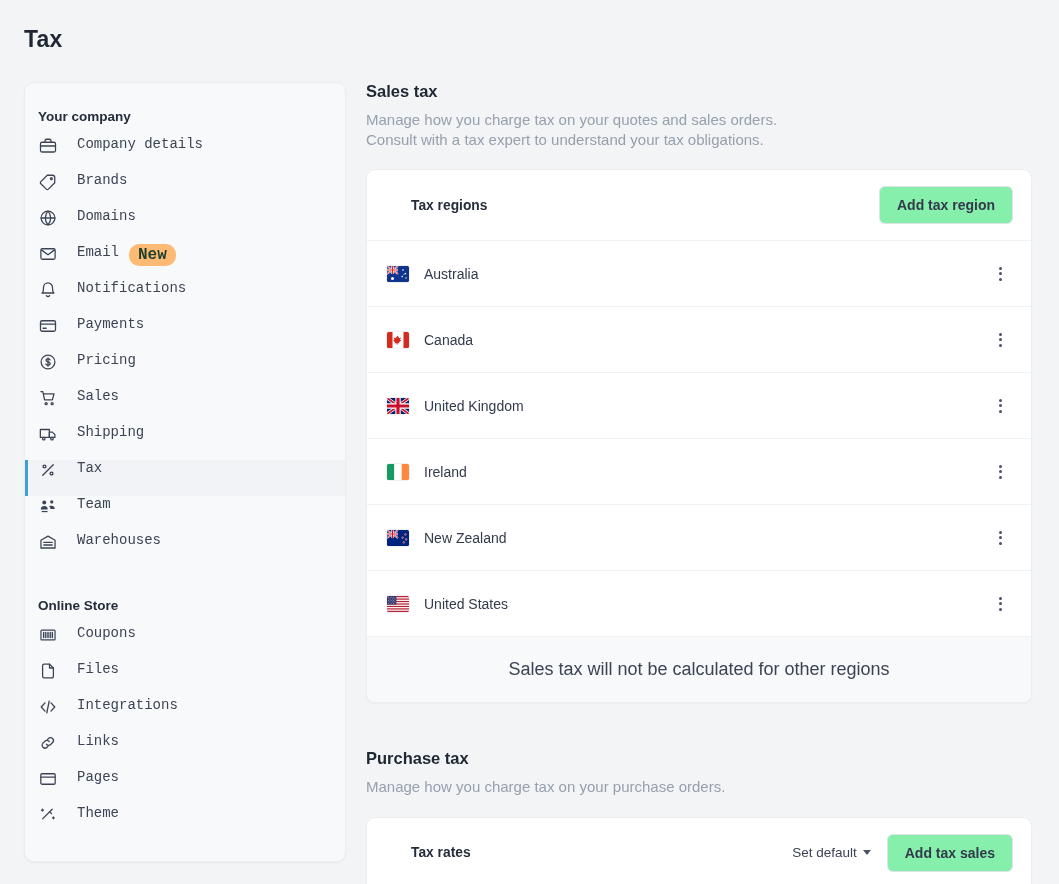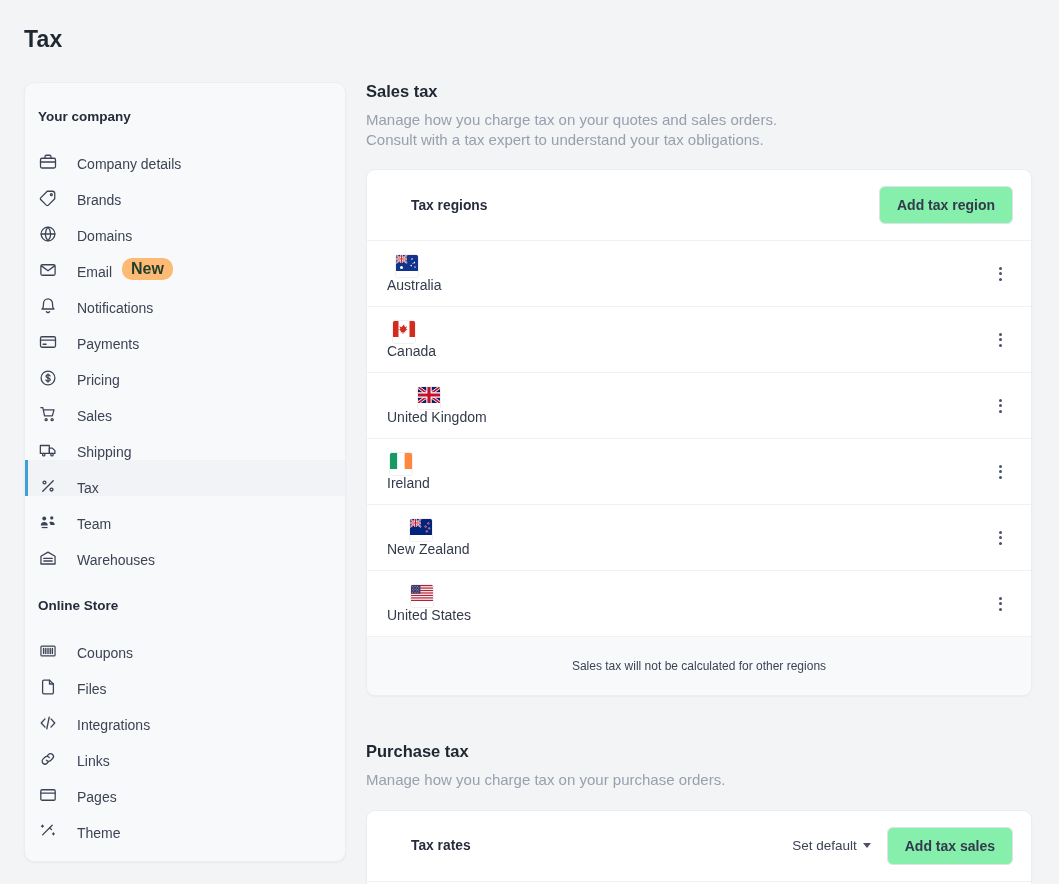--- a/index.html
+++ b/index.html
@@ -43,27 +43,28 @@
   .nav-group-title {
     font-size: 13.5px;
     font-weight: 700;
     color: #252c3a;
     padding: 8px 0 8px 13px;
     margin-bottom: 4px;
   }
   .nav-group-title.second { margin-top: 22px; }
   .nav-item {
     display: flex;
-    align-items: flex-end;
+    align-items: flex-start;
     height: 36px;
     padding-left: 13px;
     position: relative;
     cursor: pointer;
     font-size: 14px;
     color: #3c4354;
+    font-family: Liberation Mono, monospace;
   }
   .nav-item.active {
     background: #f1f3f6;
   }
   .nav-item.active::before {
     content: "";
     position: absolute;
     left: 0; top: 0; bottom: 0;
     width: 3px;
     background: #3f9fd8;
@@ -158,21 +159,21 @@
 
   .row {
     display: flex;
     align-items: center;
     justify-content: space-between;
     padding: 0 20px 0 20px;
     height: 66px;
     border-top: 1px solid #f0f1f3;
     background: #fff;
   }
-  .row-left { display: flex; align-items: center; flex-direction: column; }
+  .row-left { display: flex; align-items: center; }
   .flag {
     width: 22px; height: 16px;
     margin-right: 15px;
     border-radius: 1.5px;
     flex: 0 0 22px;
     overflow: hidden;
     box-shadow: 0 0 0 0.5px rgba(0,0,0,0.12);
   }
   .flag svg { display: block; width: 22px; height: 16px; }
   .row-label { font-size: 14px; color: #323a4b; }
@@ -182,21 +183,21 @@
     align-items: center; justify-content: center;
     gap: 2.5px;
     cursor: pointer;
   }
   .kebab i { width: 3px; height: 3px; border-radius: 50%; background: #4a5264; display: block; }
 
   .card-footnote {
     border-top: 1px solid #f0f1f3;
     background: #f8f9fb;
     text-align: center;
-    font-size: 12px;
+    font-size: 18px;
     color: #3c4354;
     padding: 22px 10px;
   }
 
   .purchase-block { margin-top: 46px; }
 </style>
 </head>
 <body>
 
 <div class="page">

